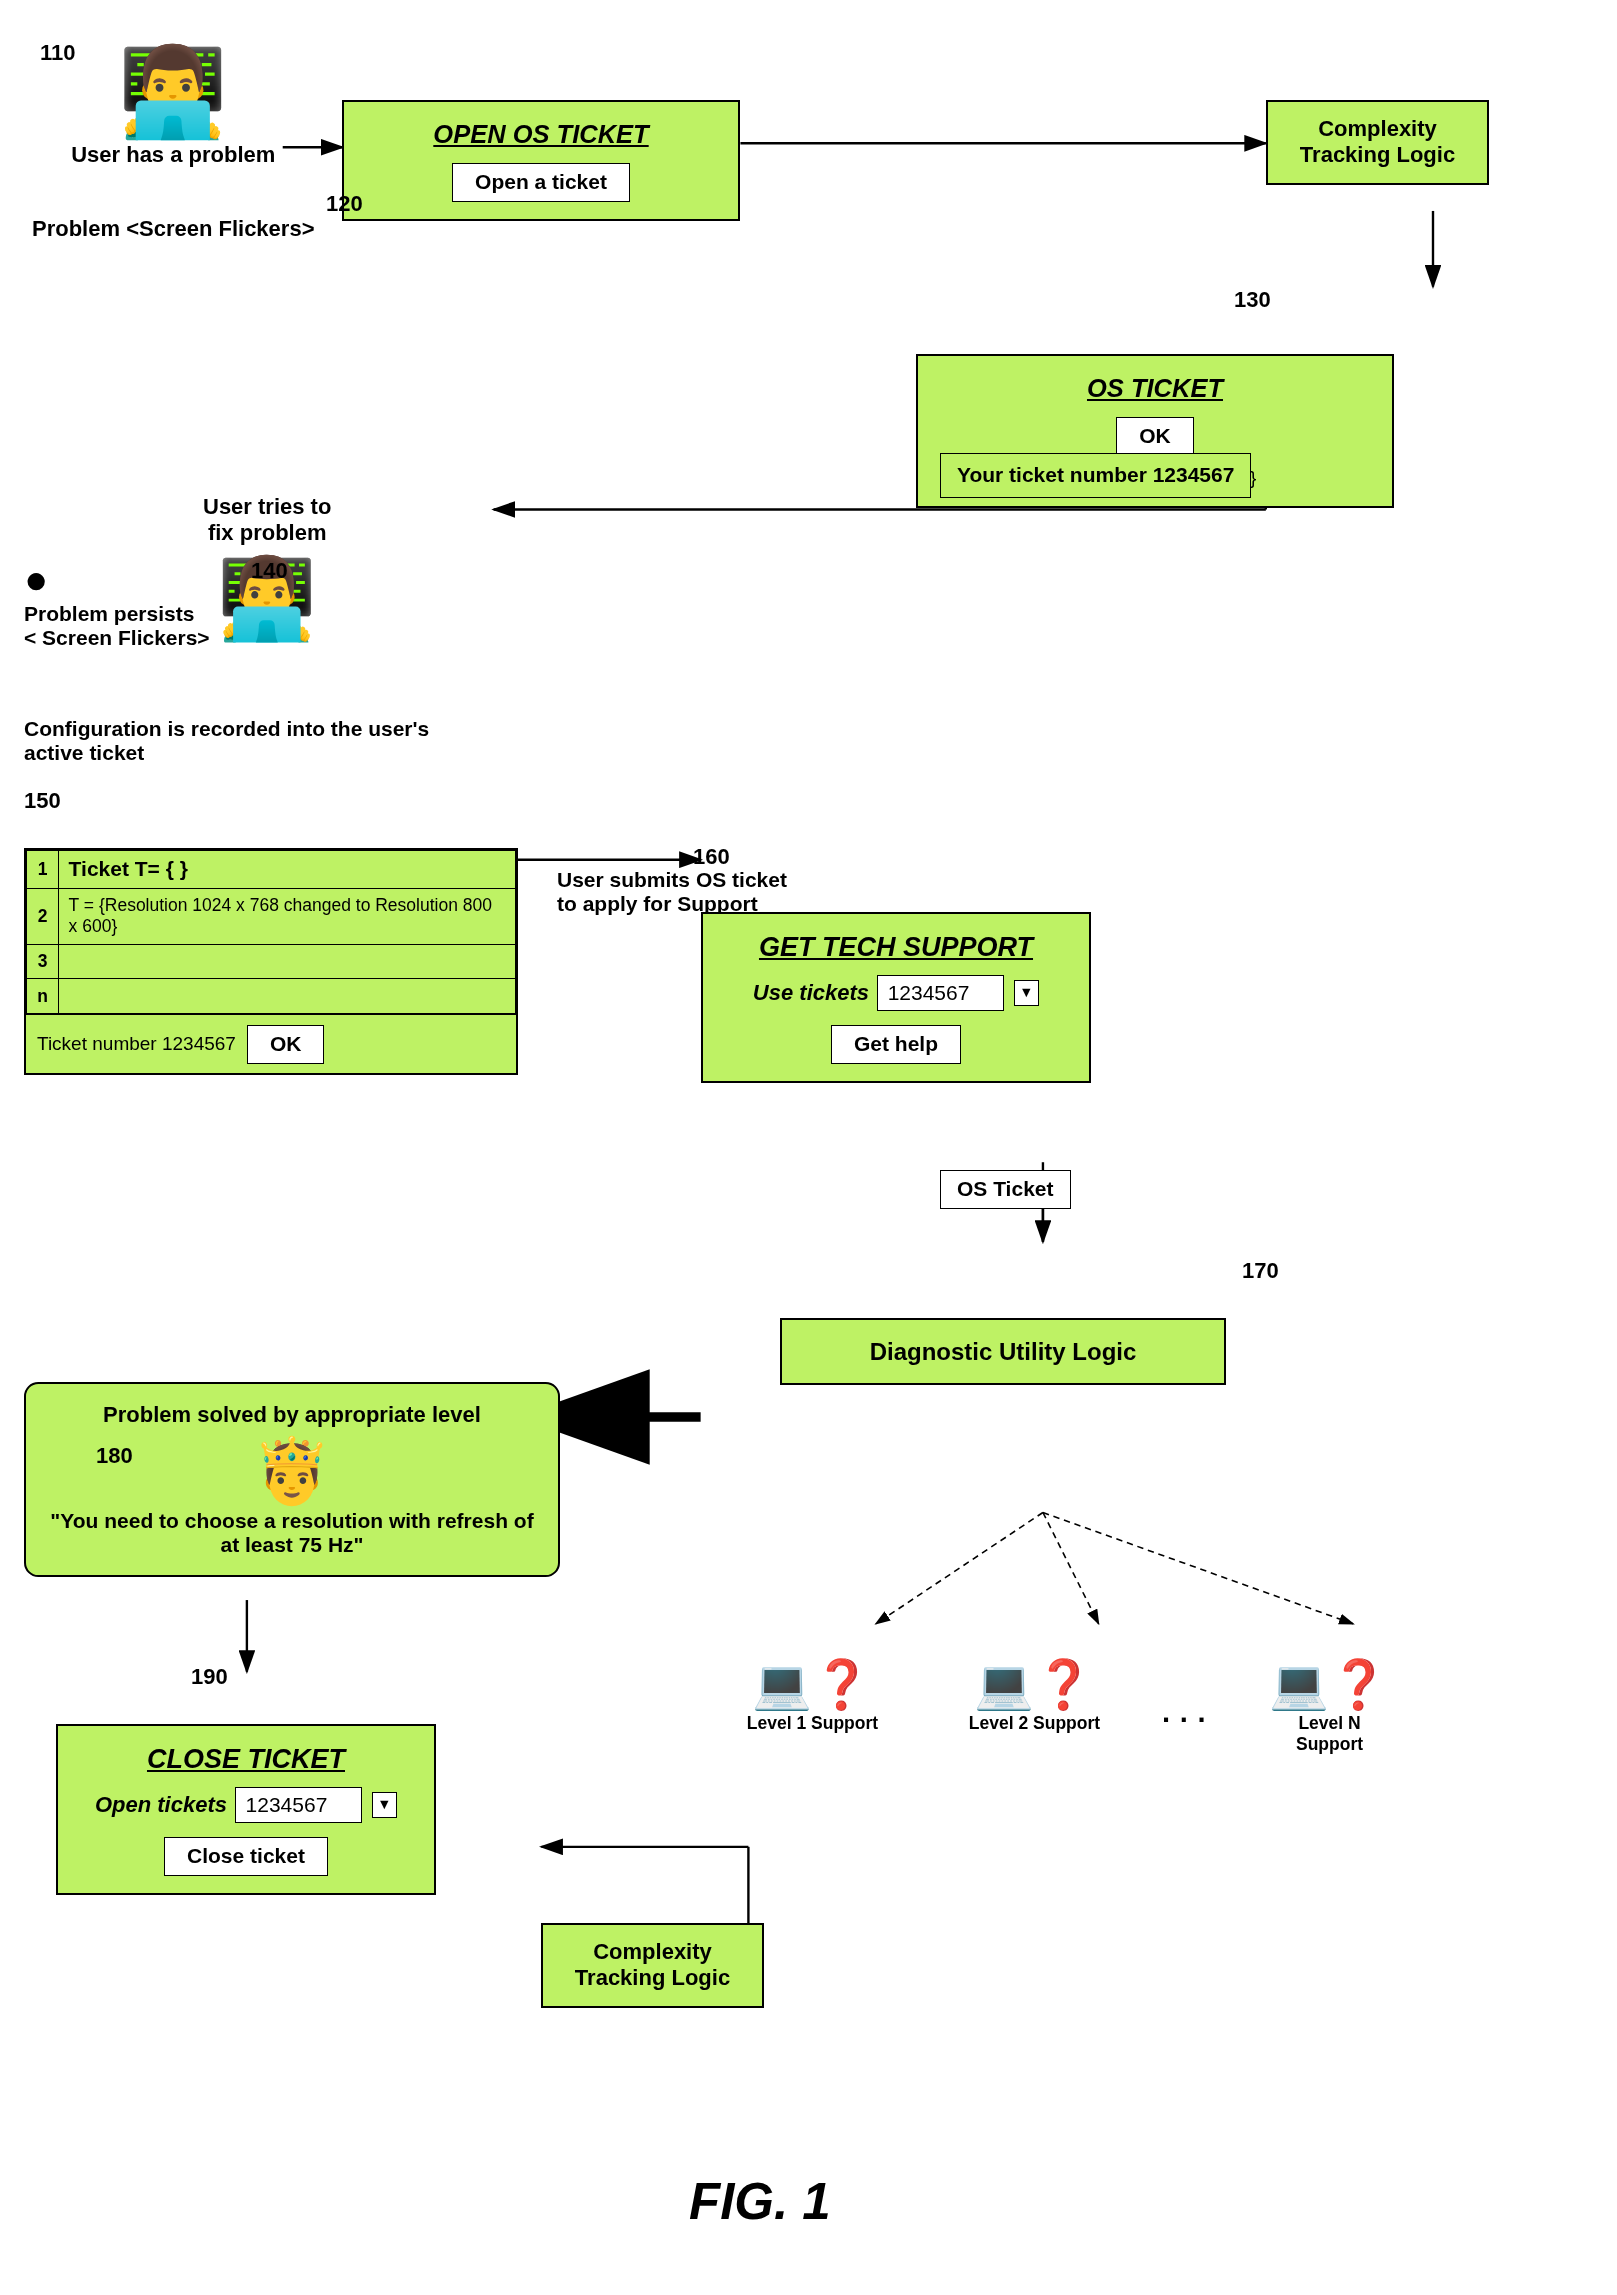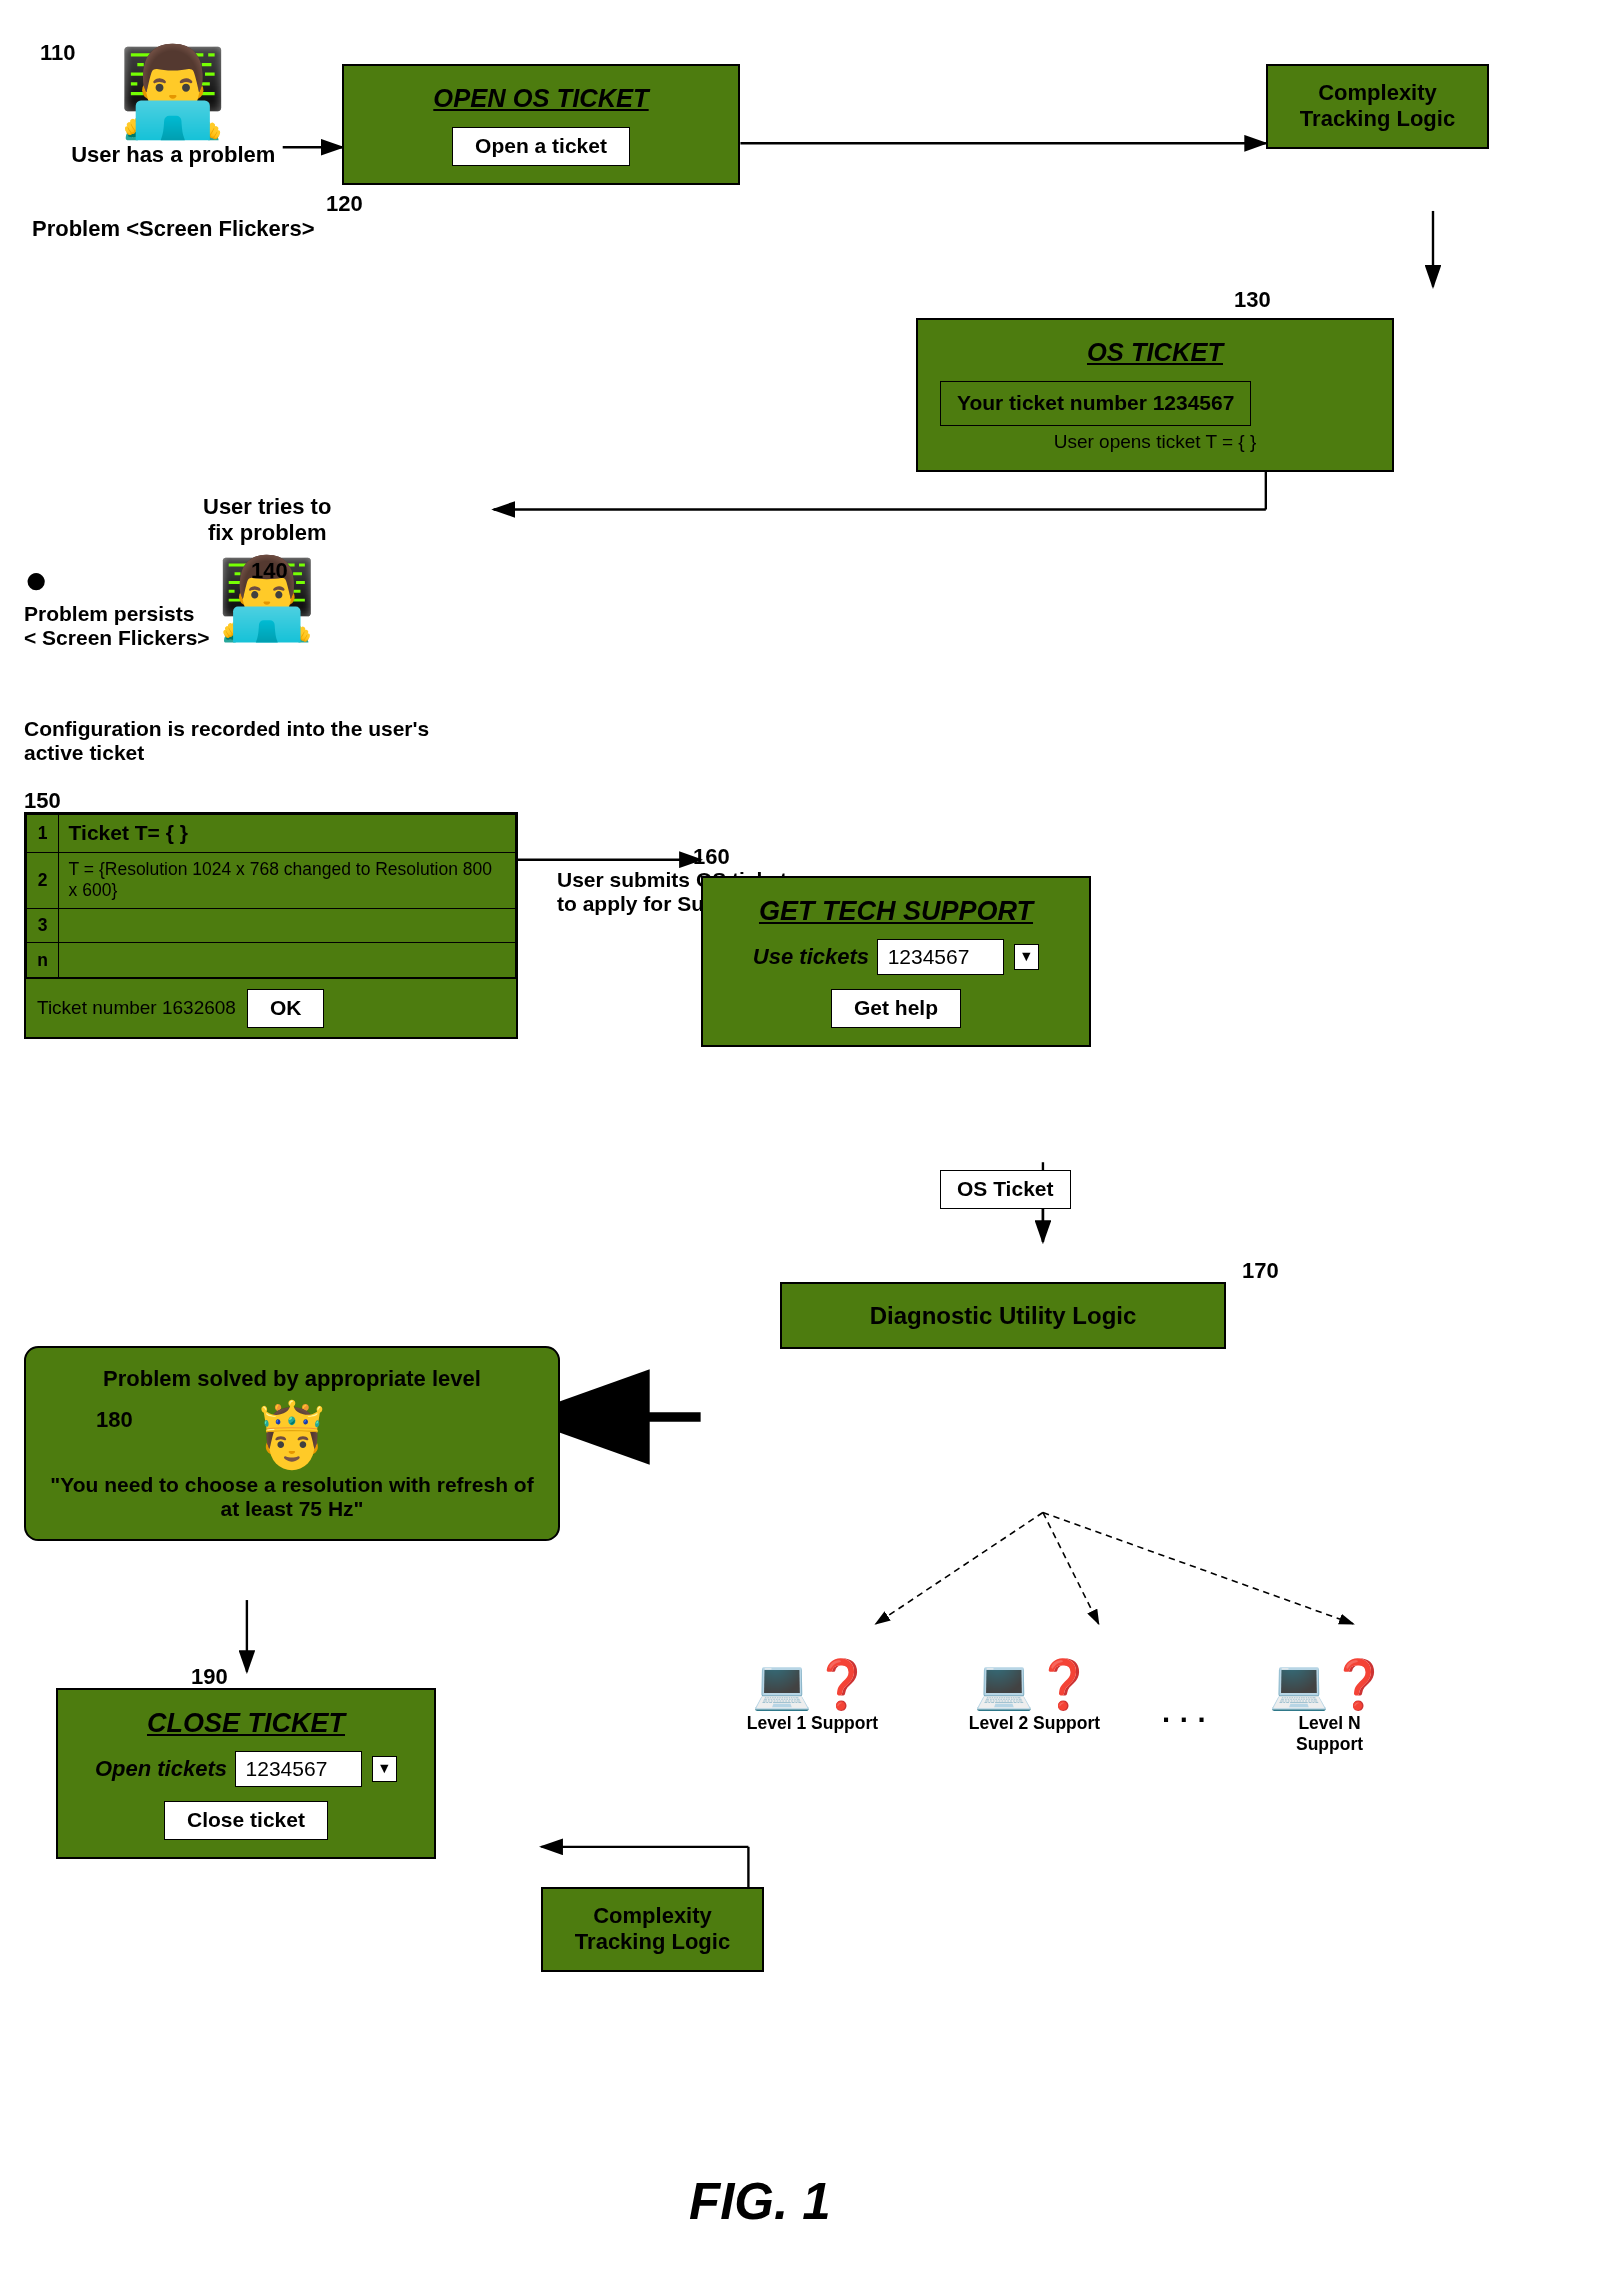--- a/index.html
+++ b/index.html
@@ -13,21 +13,22 @@
     }
     .diagram {
       position: relative;
       width: 1617px;
       height: 2295px;
     }
     
     .box {
       position: absolute;
       border: 2.4px solid #000;
-      background: #4d7c0f;
+      background: #bef264;
+      margin-top: 36px;
     }
     .box-rounded {
       border-radius: 14.3px;
     }
     
     .title-underline {
       text-decoration: underline;
       font-style: italic;
       font-weight: bold;
       font-size: 25.5px;
@@ -238,21 +239,21 @@
         <td class="row-num">3</td>
         <td>&nbsp;</td>
       </tr>
       <tr>
         <td class="row-num">n</td>
         <td>&nbsp;</td>
       </tr>
     </tbody>
       </table>
     <div style="padding:9.6px 11px; display:flex; align-items:center; gap:11px; border-top:1.6px solid #000;">
-      <span class="normal-text">Ticket number 1632608</span>
+      <span class="normal-text">Ticket number 1234567</span>
       <button class="btn">OK</button>
     </div>
   </div>
 
   <div style="position:absolute; left:557px; top:868px; font-size:21px; font-weight:bold; white-space:pre-line; max-width:255px;">User submits OS ticket
 to apply for Support</div>
 
   <div class="ref-num" style="left:693px; top:844px;">160</div>
   <div class="box" style="left:701px; top:876px; width:390px; padding:17.5px 22px;">
     <div class="title-underline" style="font-size:27px;">GET TECH SUPPORT</div>

